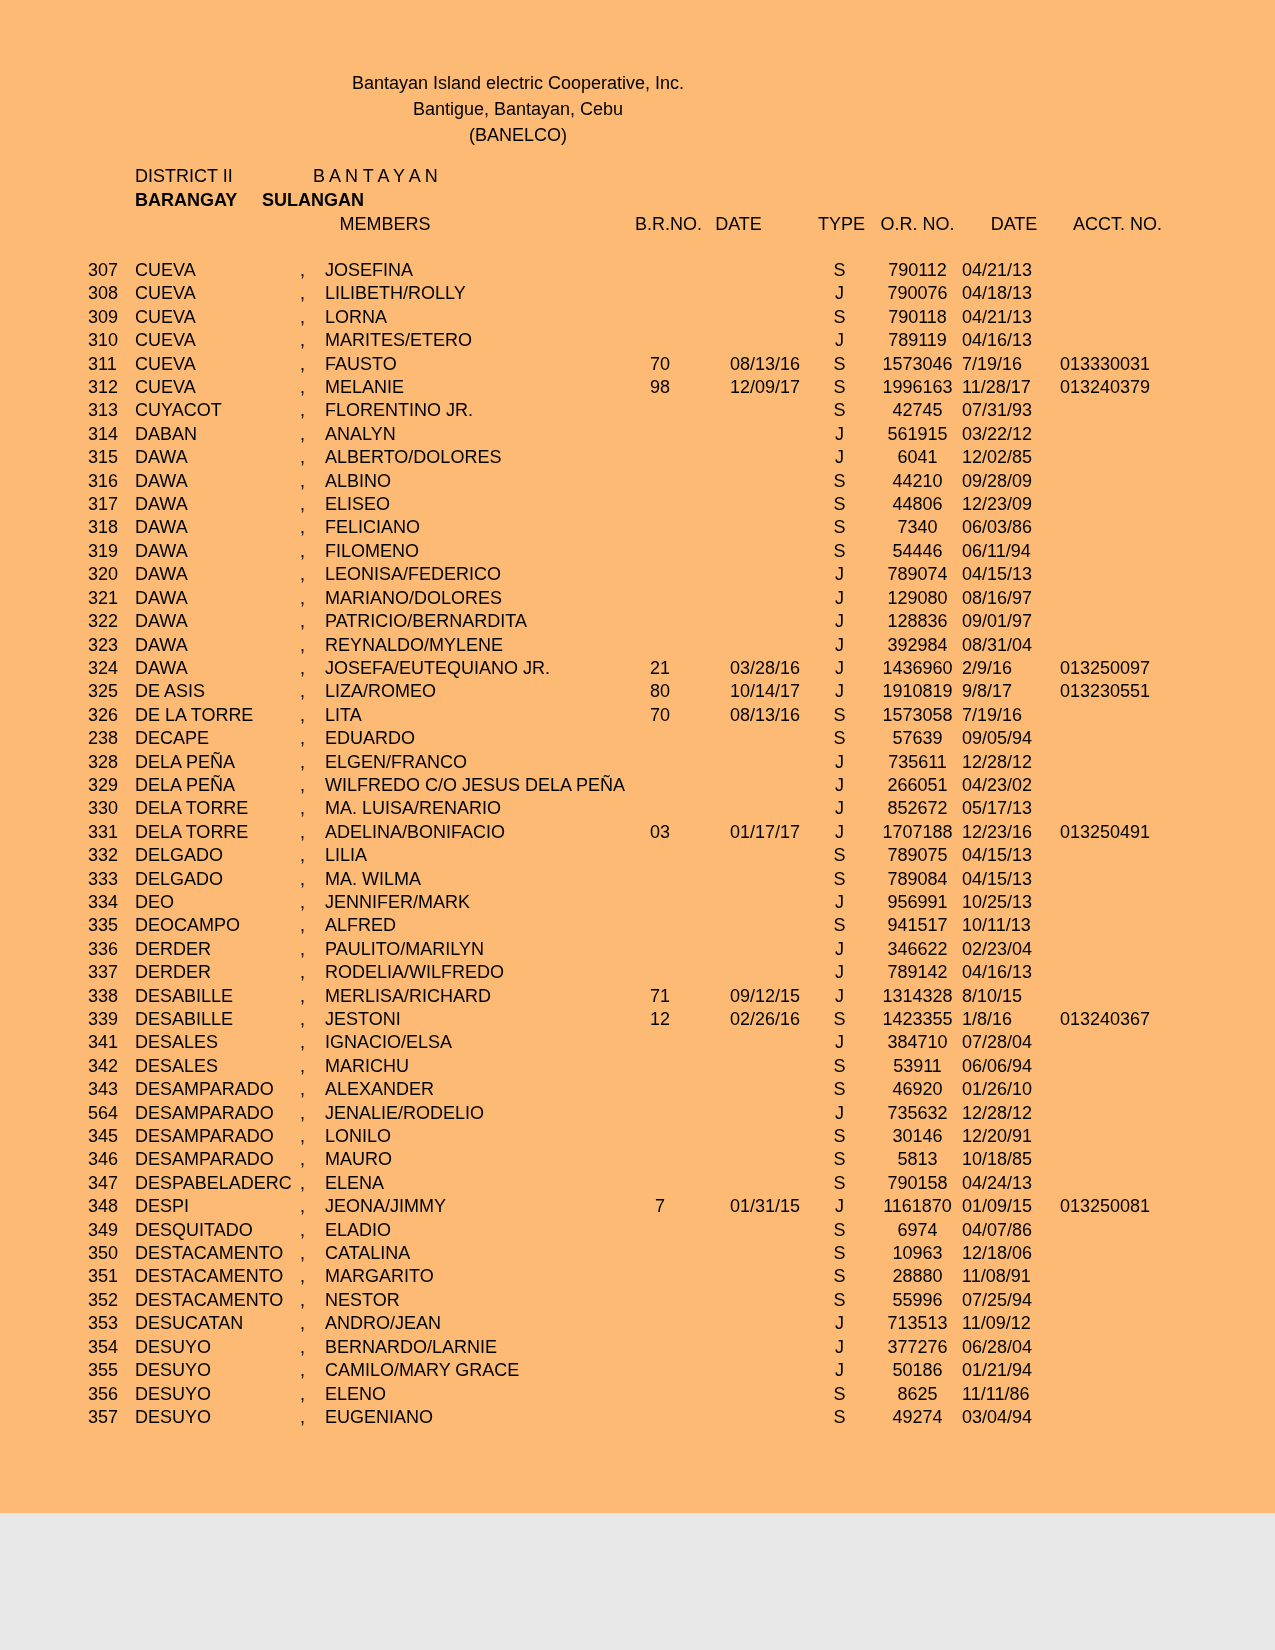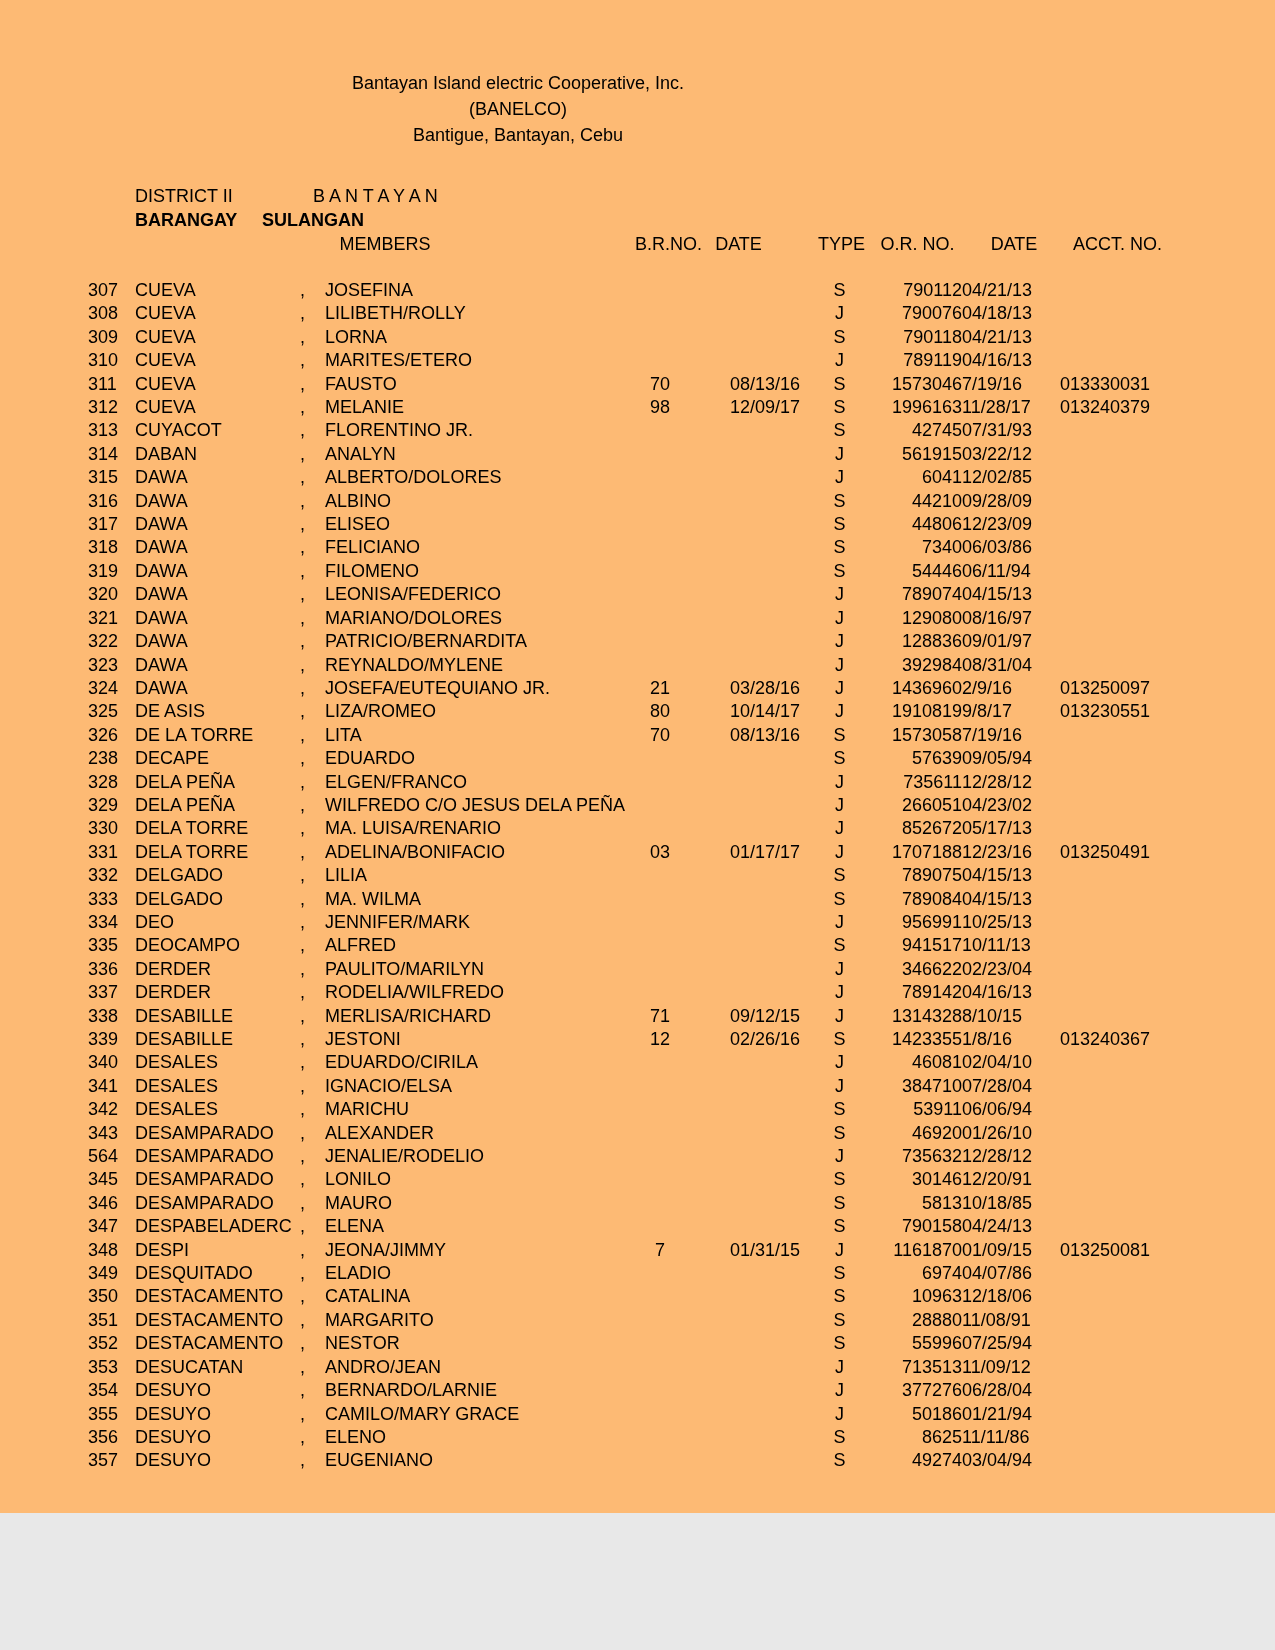--- a/index.html
+++ b/index.html
@@ -13,21 +13,21 @@
     font-size: 18px;
     overflow: hidden;
   }
   .title-block {
     padding-top: 70px;
     margin-left: 88px;
     width: 860px;
     text-align: center;
     line-height: 26px;
   }
-  .meta-lines { margin-left: 135px; margin-top: 36px; line-height: 24px; }
+  .meta-lines { margin-left: 135px; margin-top: 16px; line-height: 24px; }
   .meta-line { white-space: nowrap; }
   .district-label { display: inline-block; width: 178px; }
   .barangay-line { font-weight: bold; }
   .barangay-label { display: inline-block; width: 127px; }
   table.member-table {
     table-layout: fixed;
     border-collapse: collapse;
     margin-left: 88px;
     width: 1087px;
   }
@@ -57,41 +57,41 @@
   th.h-brno     { text-align: center; }
   th.h-brdate   { text-align: right; padding-right: 8px; }
   th.h-type     { text-align: center; padding-left: 10px; }
   th.h-orno     { text-align: left; }
   th.h-ordate   { text-align: left; padding-left: 6px; }
   th.h-acct     { text-align: left; }
   td.c-num      { text-align: left; }
   td.c-brno     { text-align: center; }
   td.c-brdate   { text-align: right; }
   td.c-type     { text-align: center; padding-left: 6px; }
-  td.c-orno     { text-align: right; }
+  td.c-orno     { text-align: center; }
   td.c-ordate   { text-align: left; }
   td.c-acct     { text-align: left; }
   .page-footer {
     position: absolute;
     top: 1592px;
     left: 0;
     width: 1275px;
     text-align: center;
     line-height: 24px;
   }
 </style>
 </head>
 <body>
 
 <div class="page">
 
   <div class="title-block">
     <div>Bantayan Island electric Cooperative, Inc.</div>
+    <div>Bantigue, Bantayan, Cebu</div>
     <div>(BANELCO)</div>
-    <div>Bantigue, Bantayan, Cebu</div>
   </div>
 
   <div class="meta-lines">
     <div class="meta-line">
       <span class="district-label">DISTRICT II</span><span>B A N T A Y A N</span>
     </div>
     <div class="meta-line barangay-line">
       <span class="barangay-label">BARANGAY</span><span>SULANGAN</span>
     </div>
   </div>
@@ -512,32 +512,20 @@
         <td class="c-comma">,</td>
         <td class="c-given">JESTONI</td>
         <td class="c-brno">12</td>
         <td class="c-brdate">02/26/16</td>
         <td class="c-type">S</td>
         <td class="c-orno">1423355</td>
         <td class="c-ordate">1/8/16</td>
         <td class="c-acct">013240367</td>
       </tr>
         <tr>
-        <td class="c-num">340</td>
-        <td class="c-surname">DESALES</td>
-        <td class="c-comma">,</td>
-        <td class="c-given">EDUARDO/CIRILA</td>
-        <td class="c-brno"></td>
-        <td class="c-brdate"></td>
-        <td class="c-type">J</td>
-        <td class="c-orno">46081</td>
-        <td class="c-ordate">02/04/10</td>
-        <td class="c-acct"></td>
-      </tr>
-        <tr>
         <td class="c-num">341</td>
         <td class="c-surname">DESALES</td>
         <td class="c-comma">,</td>
         <td class="c-given">IGNACIO/ELSA</td>
         <td class="c-brno"></td>
         <td class="c-brdate"></td>
         <td class="c-type">J</td>
         <td class="c-orno">384710</td>
         <td class="c-ordate">07/28/04</td>
         <td class="c-acct"></td>

